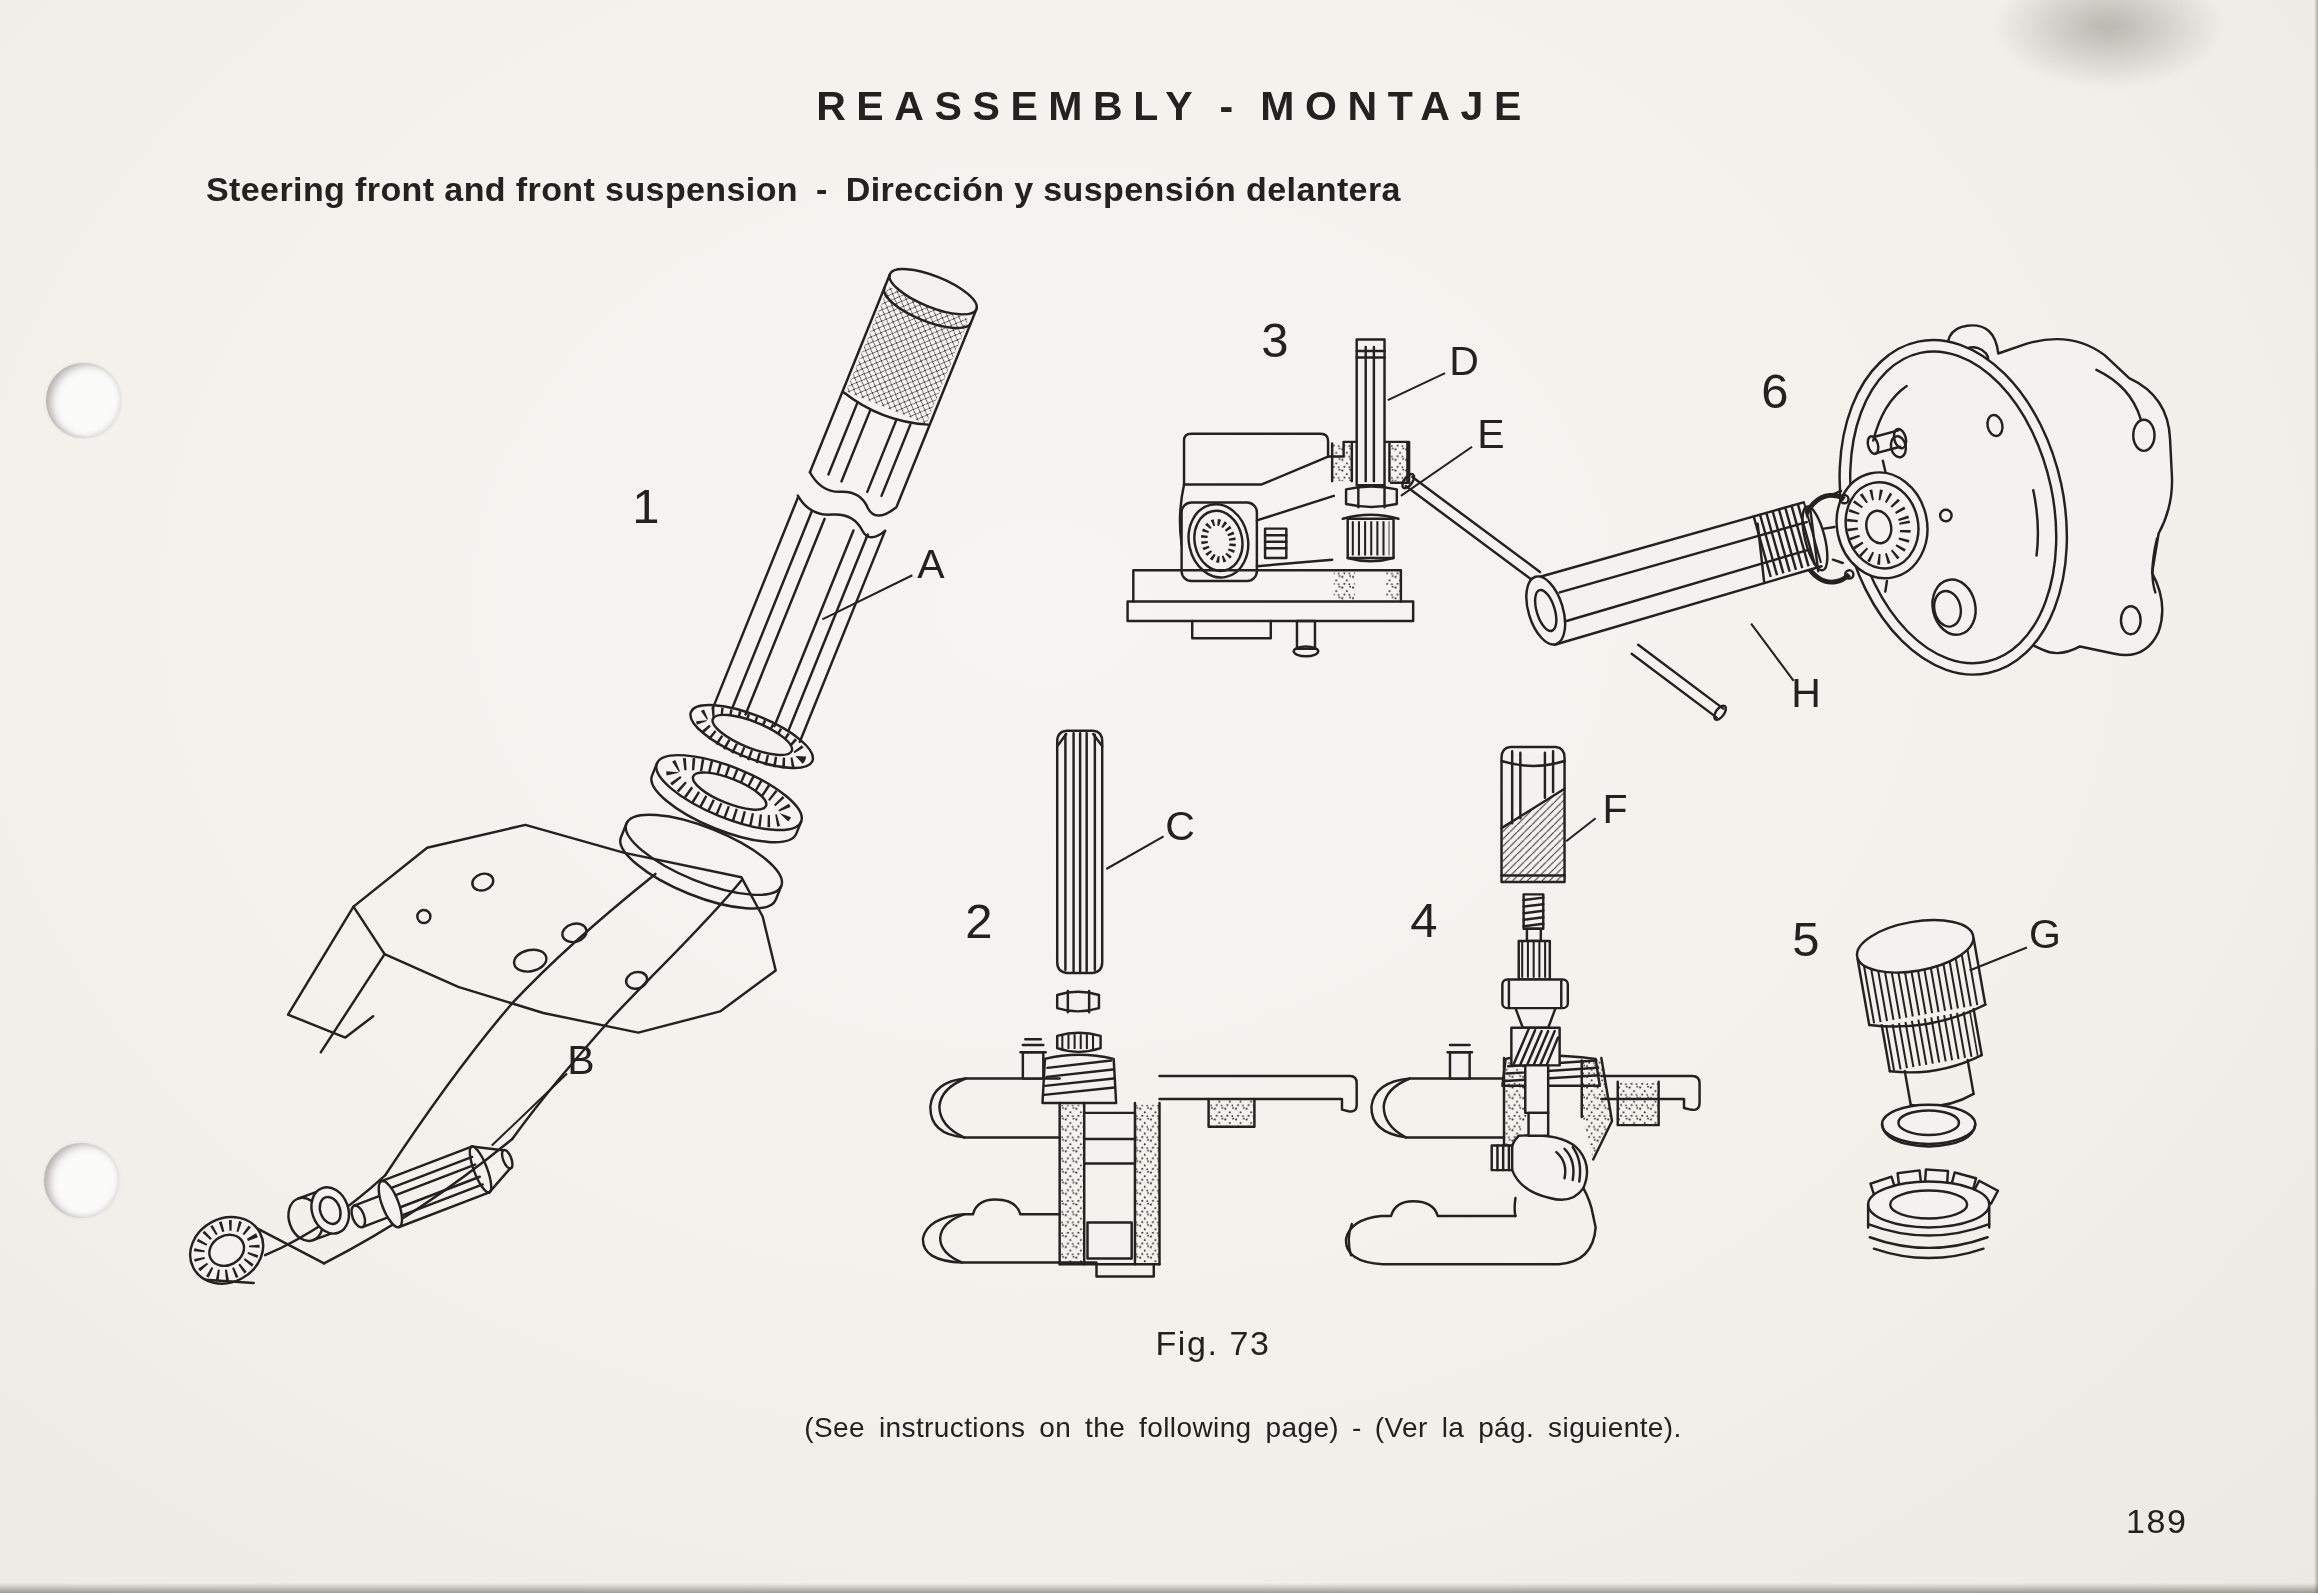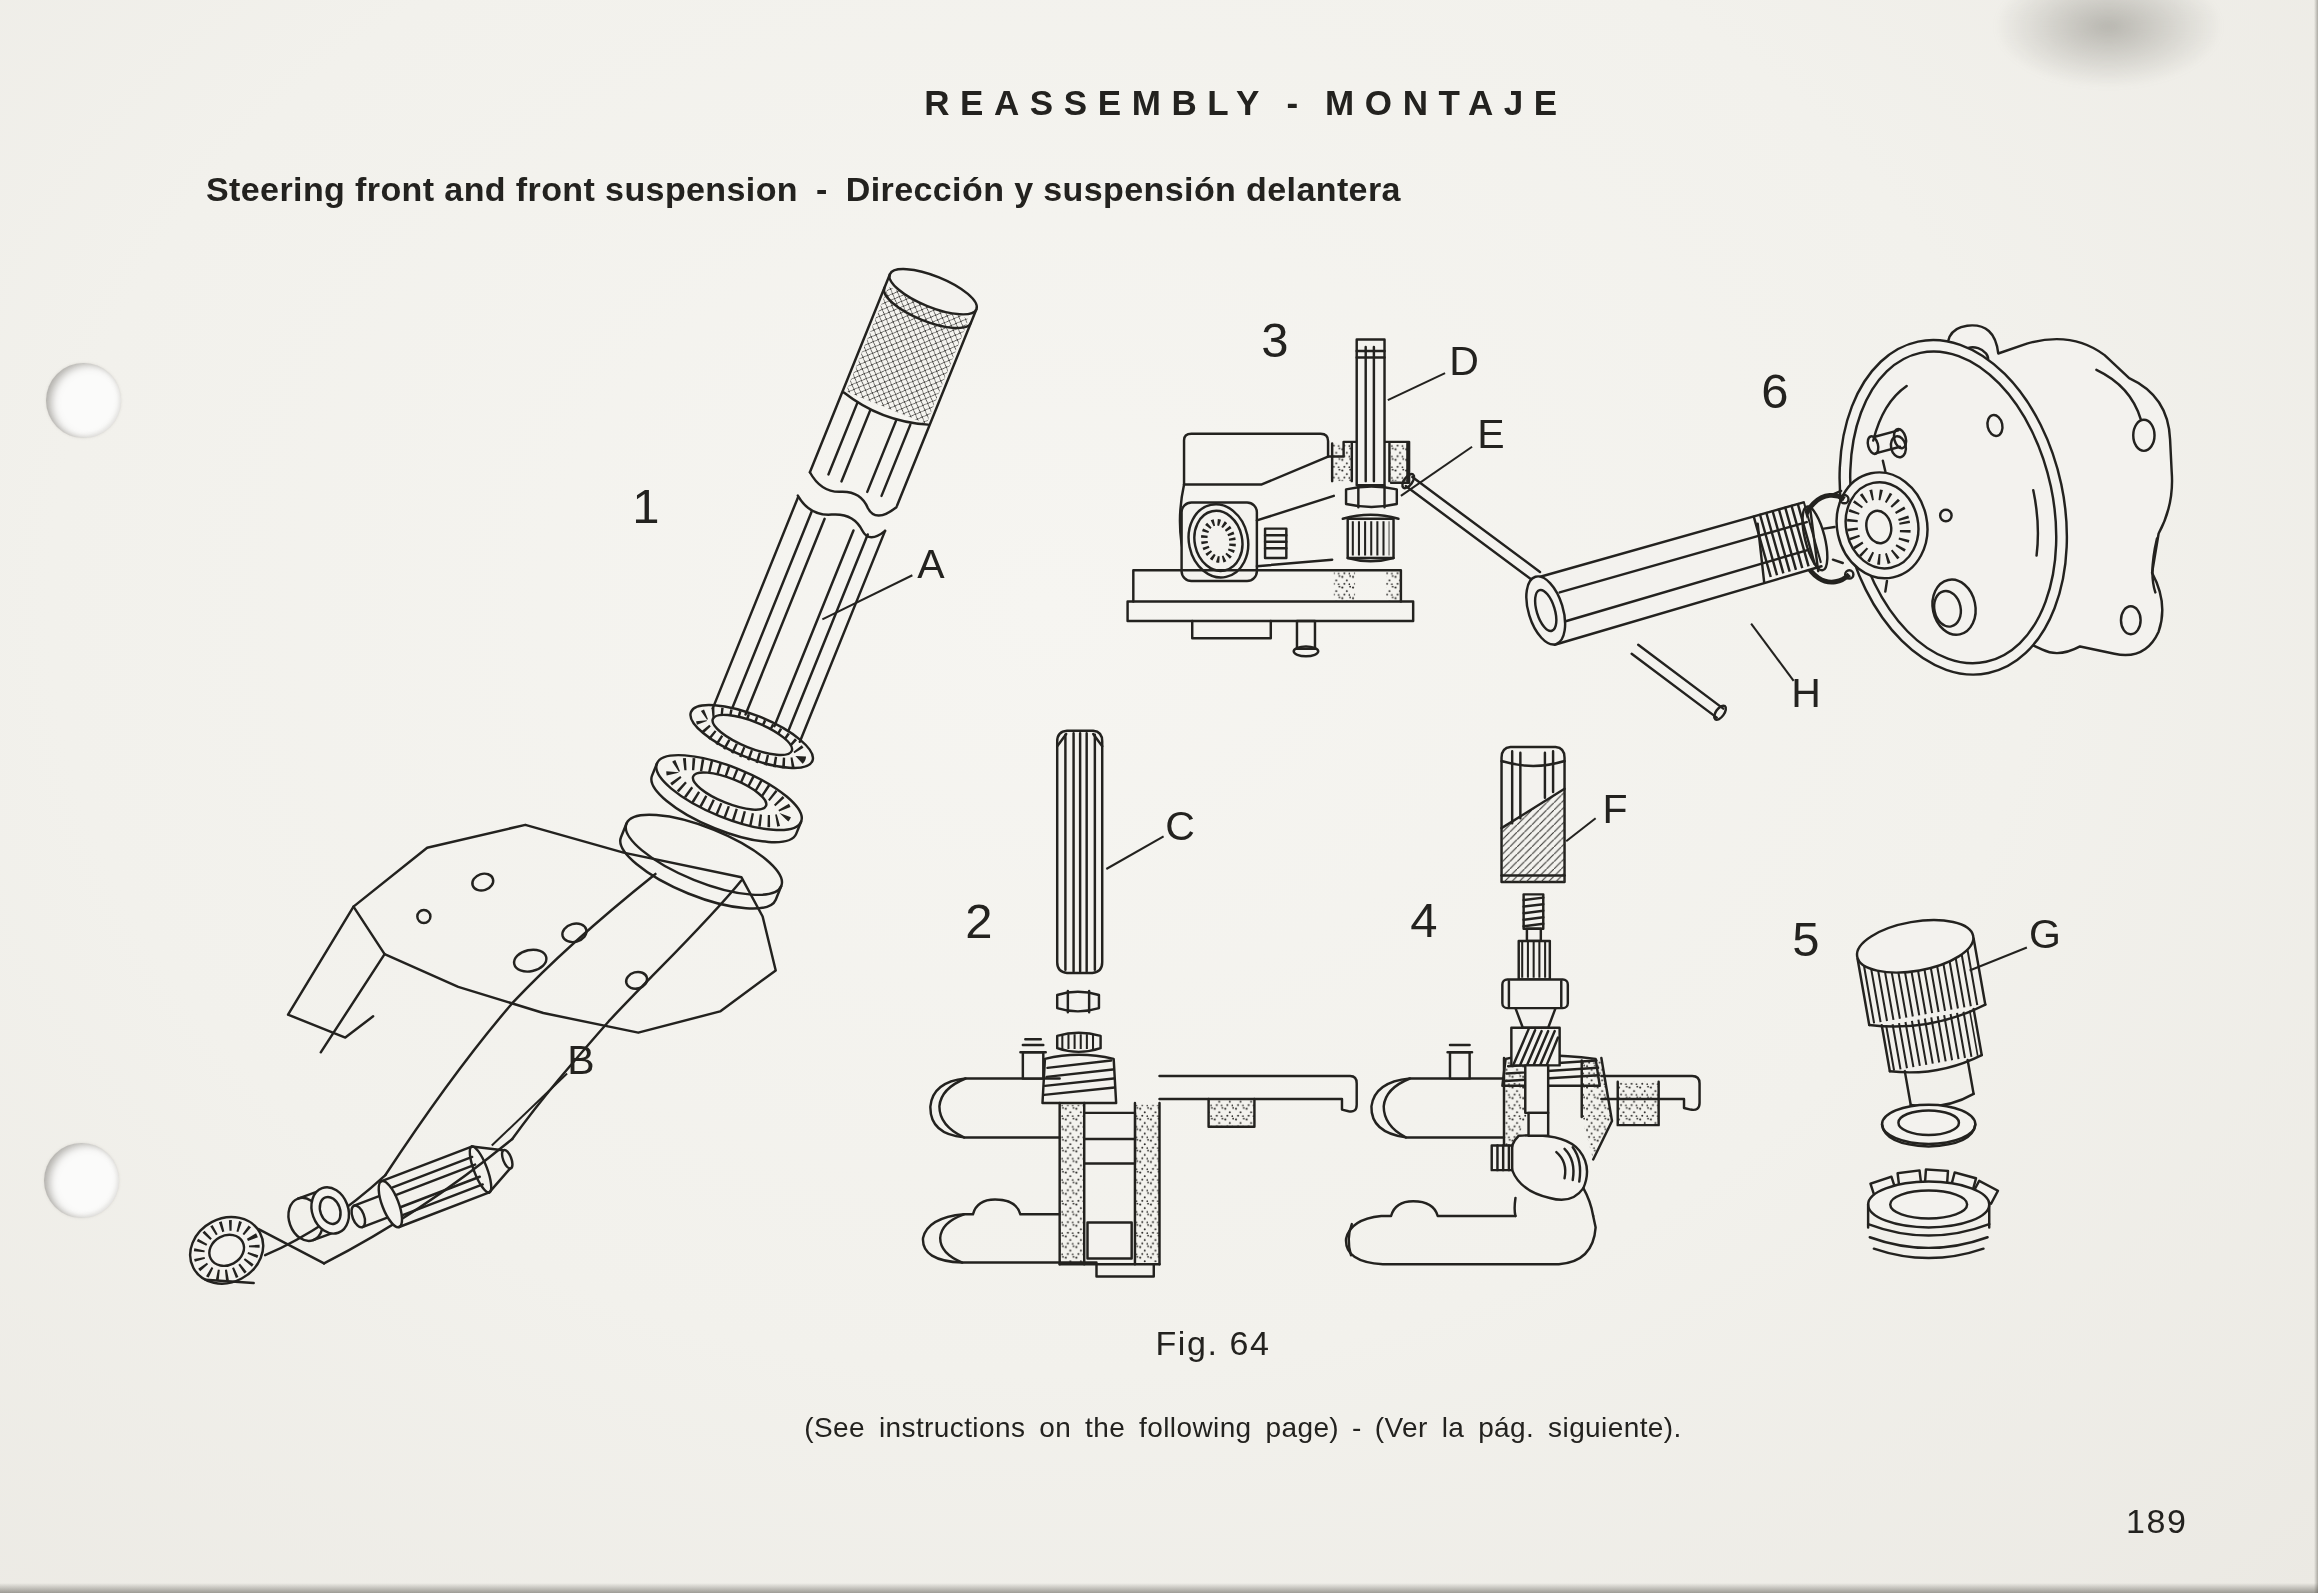--- a/index.html
+++ b/index.html
@@ -16,22 +16,22 @@
   .edge-bottom{position:absolute;left:0;bottom:0;width:100%;height:10.6px;
           background:linear-gradient(to top, rgba(75,73,66,.55), rgba(75,73,66,0));}
   .punch{position:absolute;width:75px;height:75px;border-radius:50%;background:#fbfbfa;
           box-shadow:inset 6.5px 2.5px 8.2px -1.6px rgba(105,102,94,.5),
                      inset -1.6px -1.6px 4.9px rgba(160,158,150,.28),
                      0 0 2.5px rgba(205,203,195,.7);}
   .punch.p1{left:46px;top:363px;}
   .punch.p2{left:44px;top:1143px;}
 
   
-  .hdr{position:absolute;left:1246px;top:83px;transform:translateX(-50%);white-space:nowrap;
-       font-weight:bold;font-size:35px;letter-spacing:10.6px;}
+  .hdr{position:absolute;left:1174px;top:83px;transform:translateX(-50%);white-space:nowrap;
+       font-weight:bold;font-size:41px;letter-spacing:10.6px;}
   .hdr .sep{margin:0 16.4px;}
   .sub{position:absolute;left:206px;top:170px;white-space:nowrap;font-weight:bold;font-size:34px;
        letter-spacing:0.4px;}
   .sub .sep{margin:0 18px;}
   .figcap{position:absolute;left:1213px;top:1324px;transform:translateX(-50%);font-size:34px;
        letter-spacing:1.6px;}
   .note{position:absolute;left:1243px;top:1412px;transform:translateX(-50%);font-size:28px;
        white-space:nowrap;word-spacing:5.7px;letter-spacing:0.4px;}
   .note .sep{margin:0 13px;}
   .pageno{position:absolute;left:2126px;top:1502px;font-size:34px;letter-spacing:1.6px;}
@@ -349,21 +349,21 @@
 
   <span class="plbl lbl-A">A</span>
   <span class="plbl lbl-B">B</span>
   <span class="plbl lbl-C">C</span>
   <span class="plbl lbl-D">D</span>
   <span class="plbl lbl-E">E</span>
   <span class="plbl lbl-F">F</span>
   <span class="plbl lbl-G">G</span>
   <span class="plbl lbl-H">H</span>
 
-  <div class="figcap">Fig. 64</div>
+  <div class="figcap">Fig. 73</div>
 
   <div class="note">
     <span>(See instructions on the following page)</span><span class="sep">-</span><span>(Ver la pág. siguiente).</span>
   </div>
 
   <div class="pageno">189</div>
 </div>
 
 
 </body></html>

